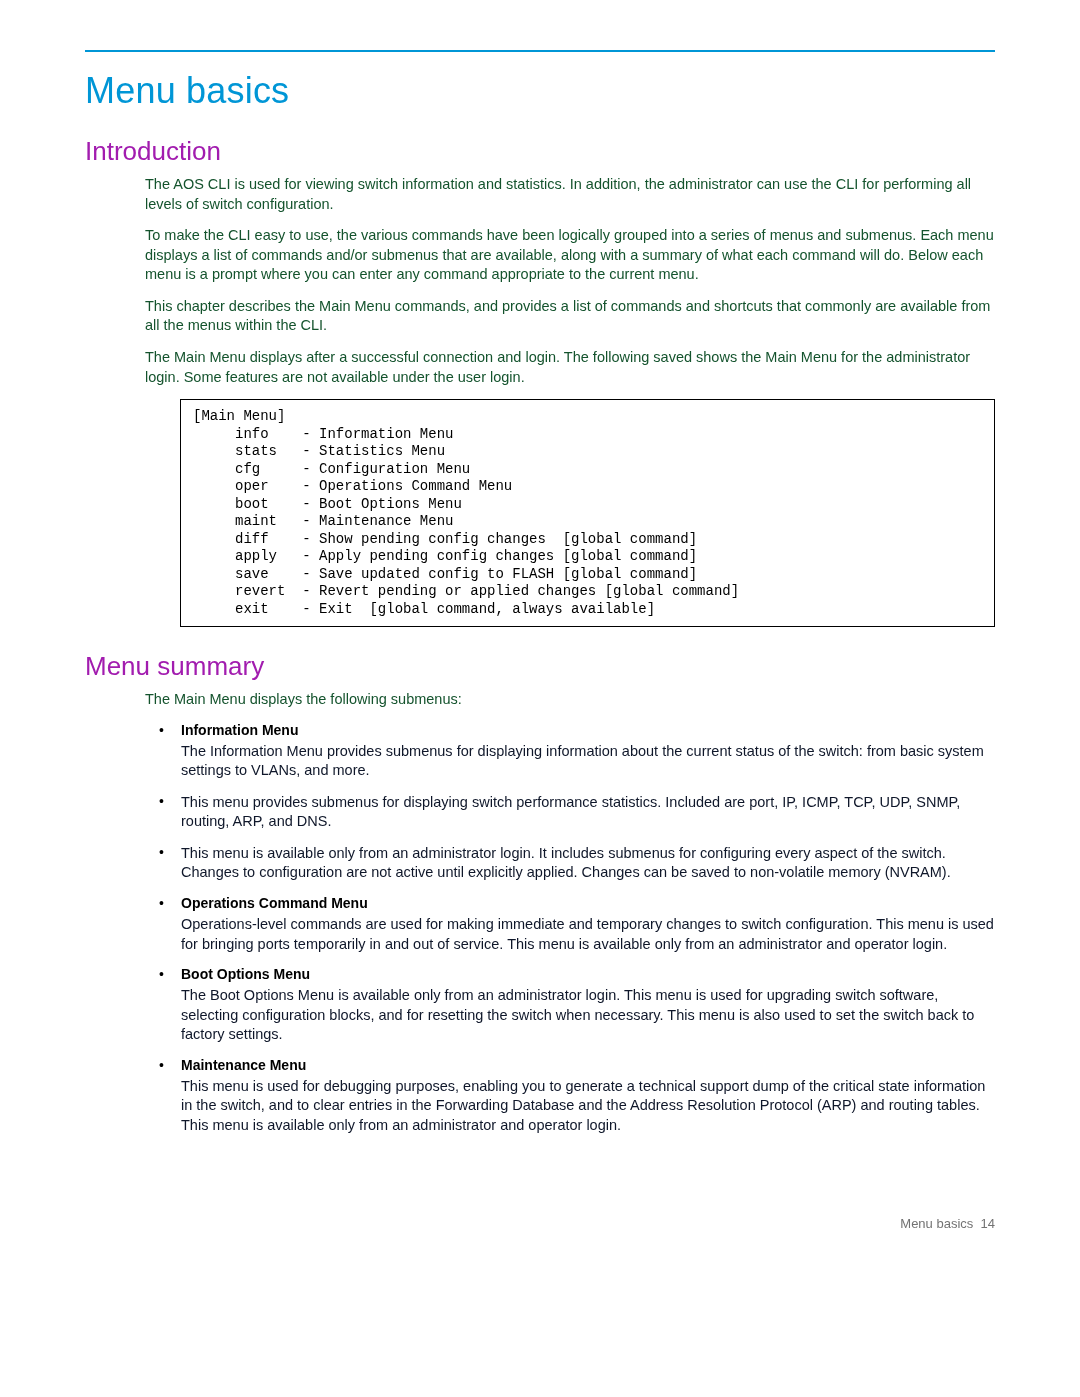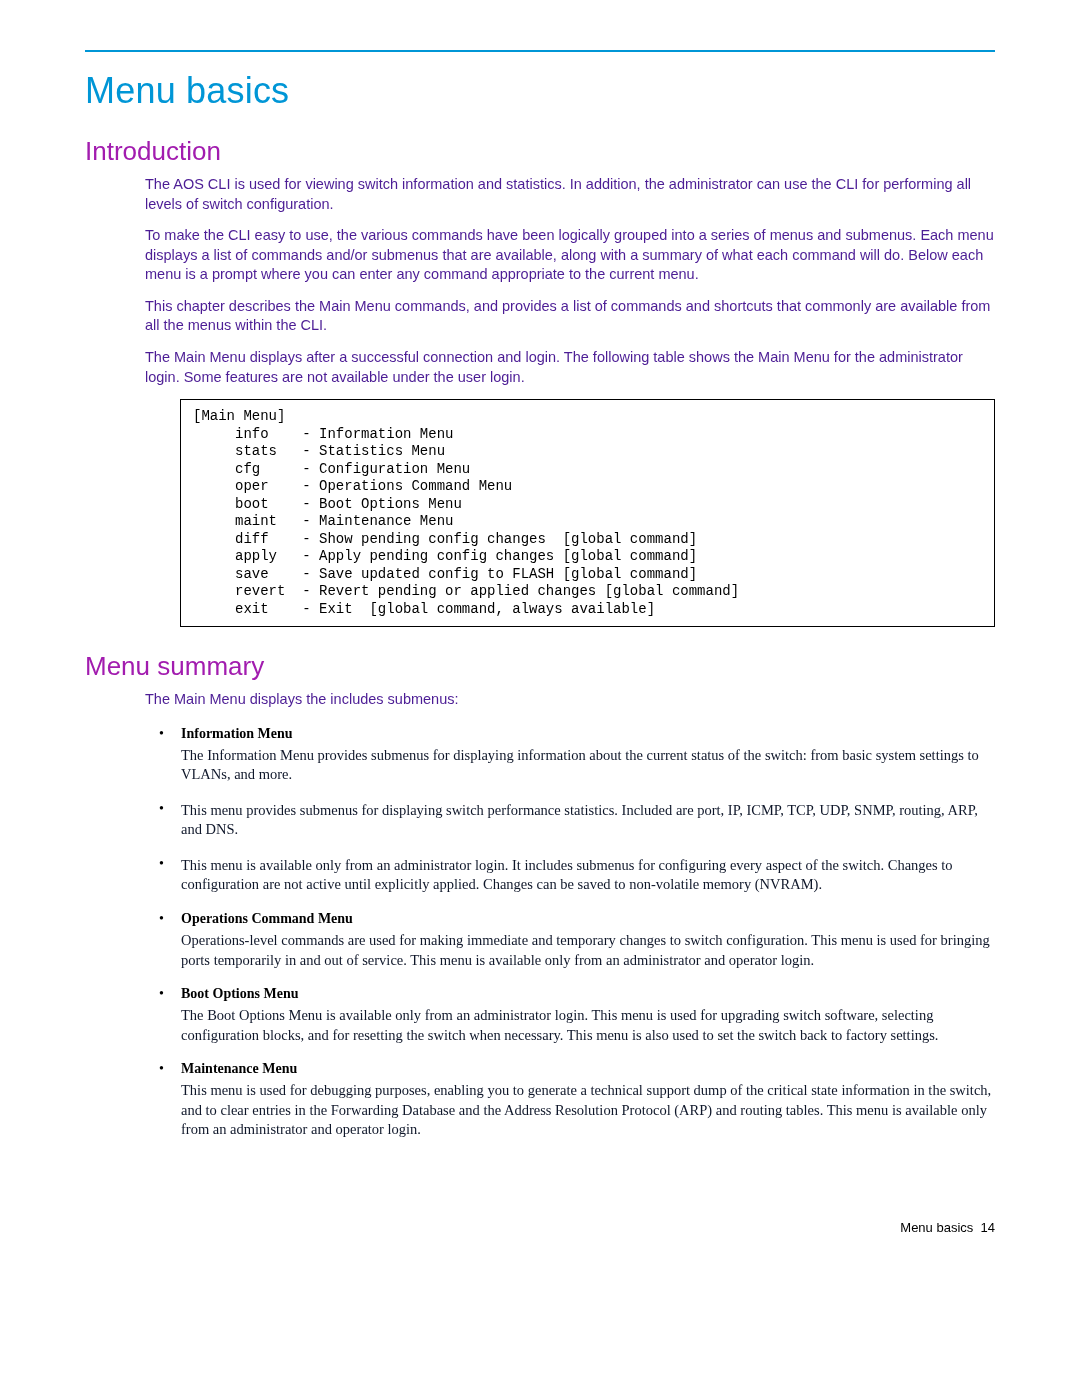--- a/index.html
+++ b/index.html
@@ -29,41 +29,40 @@
   h2 {
     font-weight: 400;
     color: #a21caf;
     font-size: 26px;
     margin: 24px 0 8px 0;
   }
   .body-text {
     font-size: 14.5px;
     line-height: 1.35;
     margin: 0 0 12px 60px;
-    color: #4c1d95;
+    color: #14532d;
   }
   .code-box {
     margin: 2px 0 10px 95px;
     border: 1px solid #000;
     padding: 8px 12px;
     font-family: "Courier New", monospace;
     font-size: 14px;
     line-height: 1.25;
     white-space: pre;
   }
   ul.menu-list {
     list-style: none;
     margin: 0 0 0 60px;
     padding: 0;
   }
   ul.menu-list > li {
-    margin: 16px 0 12px 0;
+    margin: 0 0 12px 0;
     position: relative;
     padding-left: 36px;
-    font-family: Liberation Serif, serif;
   }
   ul.menu-list > li::before {
     content: "•";
     position: absolute;
     left: 14px;
     top: 0;
     font-size: 14px;
     color: #000;
   }
   .item-title {
@@ -74,51 +73,51 @@
   }
   .item-desc {
     font-size: 14.5px;
     line-height: 1.35;
     color: #0f172a;
   }
   .footer {
     text-align: right;
     font-size: 13px;
     margin-top: 80px;
-    color: #000000;
+    color: #737373;
   }
 </style>
 </head>
 <body>
 
 <div class="page">
   <hr class="rule">
   <h1>Menu basics</h1>
 
   <h2>Introduction</h2>
   <p class="body-text">The AOS CLI is used for viewing switch information and statistics. In addition, the administrator can use the CLI for performing all levels of switch configuration.</p>
   <p class="body-text">To make the CLI easy to use, the various commands have been logically grouped into a series of menus and submenus. Each menu displays a list of commands and/or submenus that are available, along with a summary of what each command will do. Below each menu is a prompt where you can enter any command appropriate to the current menu.</p>
   <p class="body-text">This chapter describes the Main Menu commands, and provides a list of commands and shortcuts that commonly are available from all the menus within the CLI.</p>
 
-  <p class="body-text">The Main Menu displays after a successful connection and login. The following table shows the Main Menu for the administrator login. Some features are not available under the user login.</p>
+  <p class="body-text">The Main Menu displays after a successful connection and login. The following saved shows the Main Menu for the administrator login. Some features are not available under the user login.</p>
   <div class="code-box">[Main Menu]
      info    - Information Menu
      stats   - Statistics Menu
      cfg     - Configuration Menu
      oper    - Operations Command Menu
      boot    - Boot Options Menu
      maint   - Maintenance Menu
      diff    - Show pending config changes  [global command]
      apply   - Apply pending config changes [global command]
      save    - Save updated config to FLASH [global command]
      revert  - Revert pending or applied changes [global command]
      exit    - Exit  [global command, always available]</div>
 
   <h2>Menu summary</h2>
-  <p class="body-text">The Main Menu displays the includes submenus:</p>
+  <p class="body-text">The Main Menu displays the following submenus:</p>
 
   <ul class="menu-list">
     <li>
       <span class="item-title">Information Menu</span>
       <span class="item-desc">The Information Menu provides submenus for displaying information about the current status of the switch: from basic system settings to VLANs, and more.</span>
     </li>
     <li>
       <span class="item-desc">This menu provides submenus for displaying switch performance statistics. Included are port, IP, ICMP, TCP, UDP, SNMP, routing, ARP, and DNS.</span>
     </li>
     <li>

